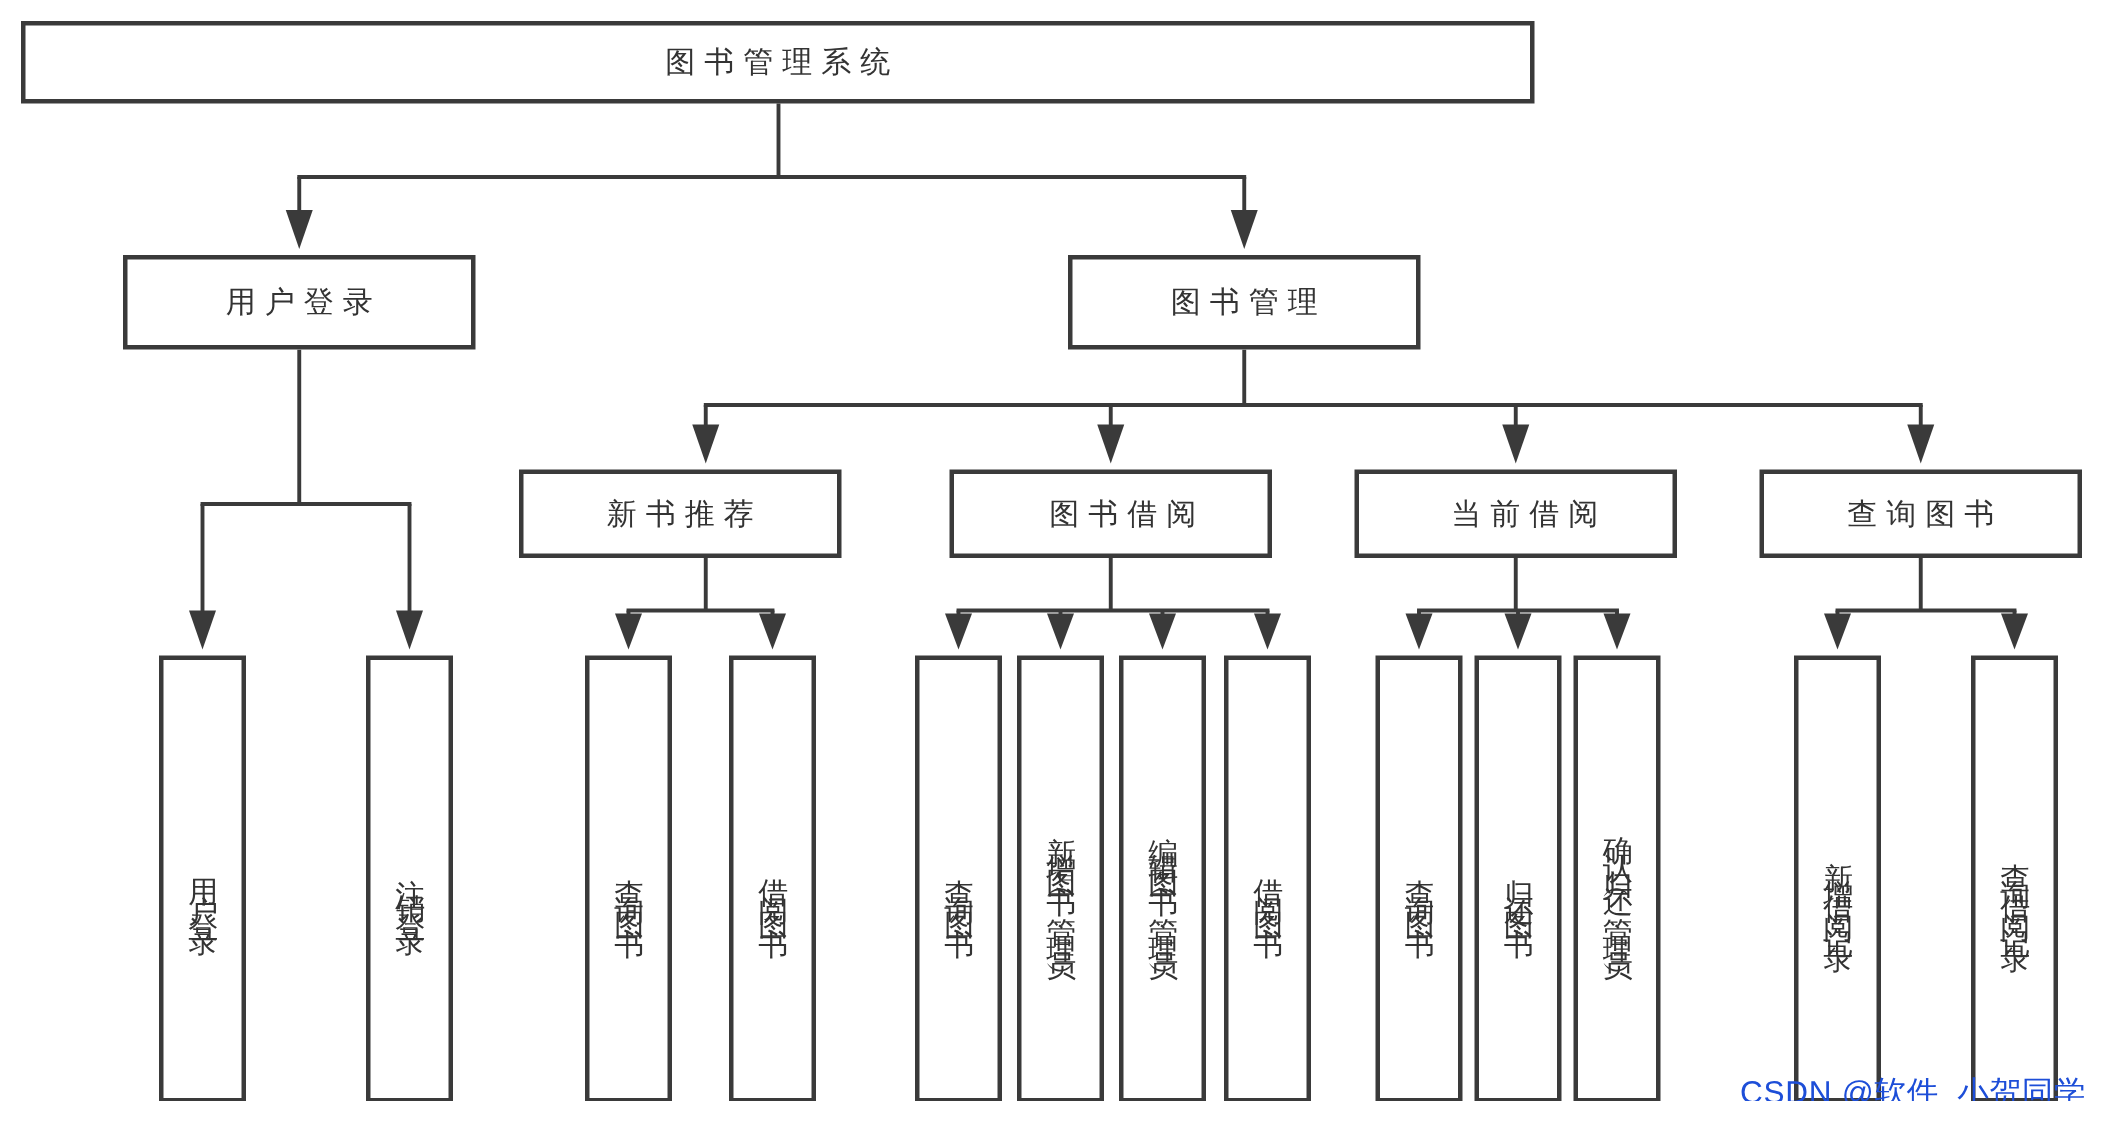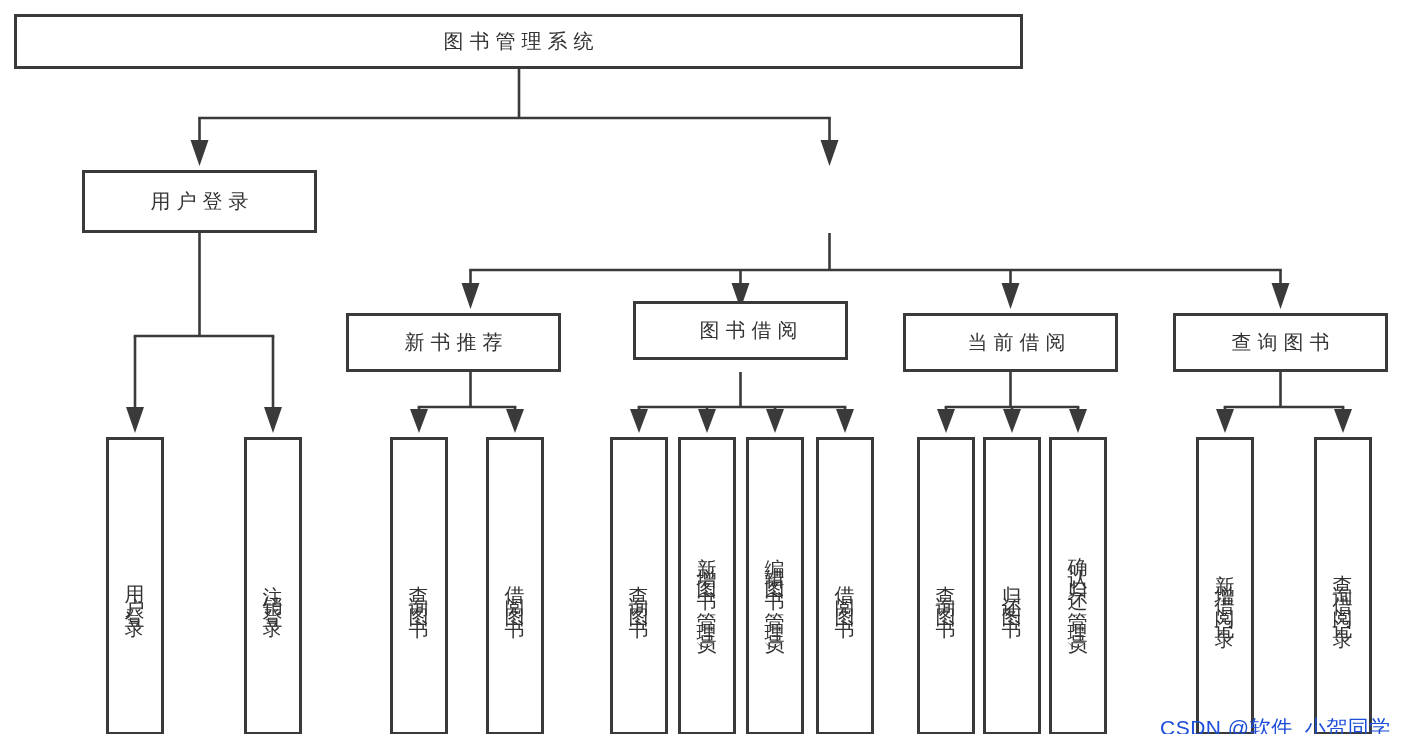--- a/index.html
+++ b/index.html
@@ -128,25 +128,28 @@
     </g>
   </svg>
 
   <div class="node hbox" style="left:14px;top:14px;width:1009px;height:55px;">
     <span class="lbl">图书管理系统</span>
   </div>
 
   <div class="node hbox" style="left:82px;top:170px;width:235px;height:63px;">
     <span class="lbl">用户登录</span>
   </div>
+  <div class="node hbox" style="left:712px;top:170px;width:235px;height:63px;">
+    <span class="lbl">图书管理</span>
+  </div>
 
   <div class="node hbox" style="left:346px;top:313px;width:215px;height:59px;">
     <span class="lbl">新书推荐</span>
   </div>
-  <div class="node hbox" style="left:633px;top:301px;width:215px;height:59px;padding-left:16px;">
+  <div class="node hbox" style="left:633px;top:313px;width:215px;height:59px;padding-left:16px;">
     <span class="lbl">图书借阅</span>
   </div>
   <div class="node hbox" style="left:903px;top:313px;width:215px;height:59px;padding-left:12px;">
     <span class="lbl">当前借阅</span>
   </div>
   <div class="node hbox" style="left:1173px;top:313px;width:215px;height:59px;">
     <span class="lbl">查询图书</span>
   </div>
 
   <div class="node vbox" style="left:106px;top:437px;width:58px;height:298px;">

